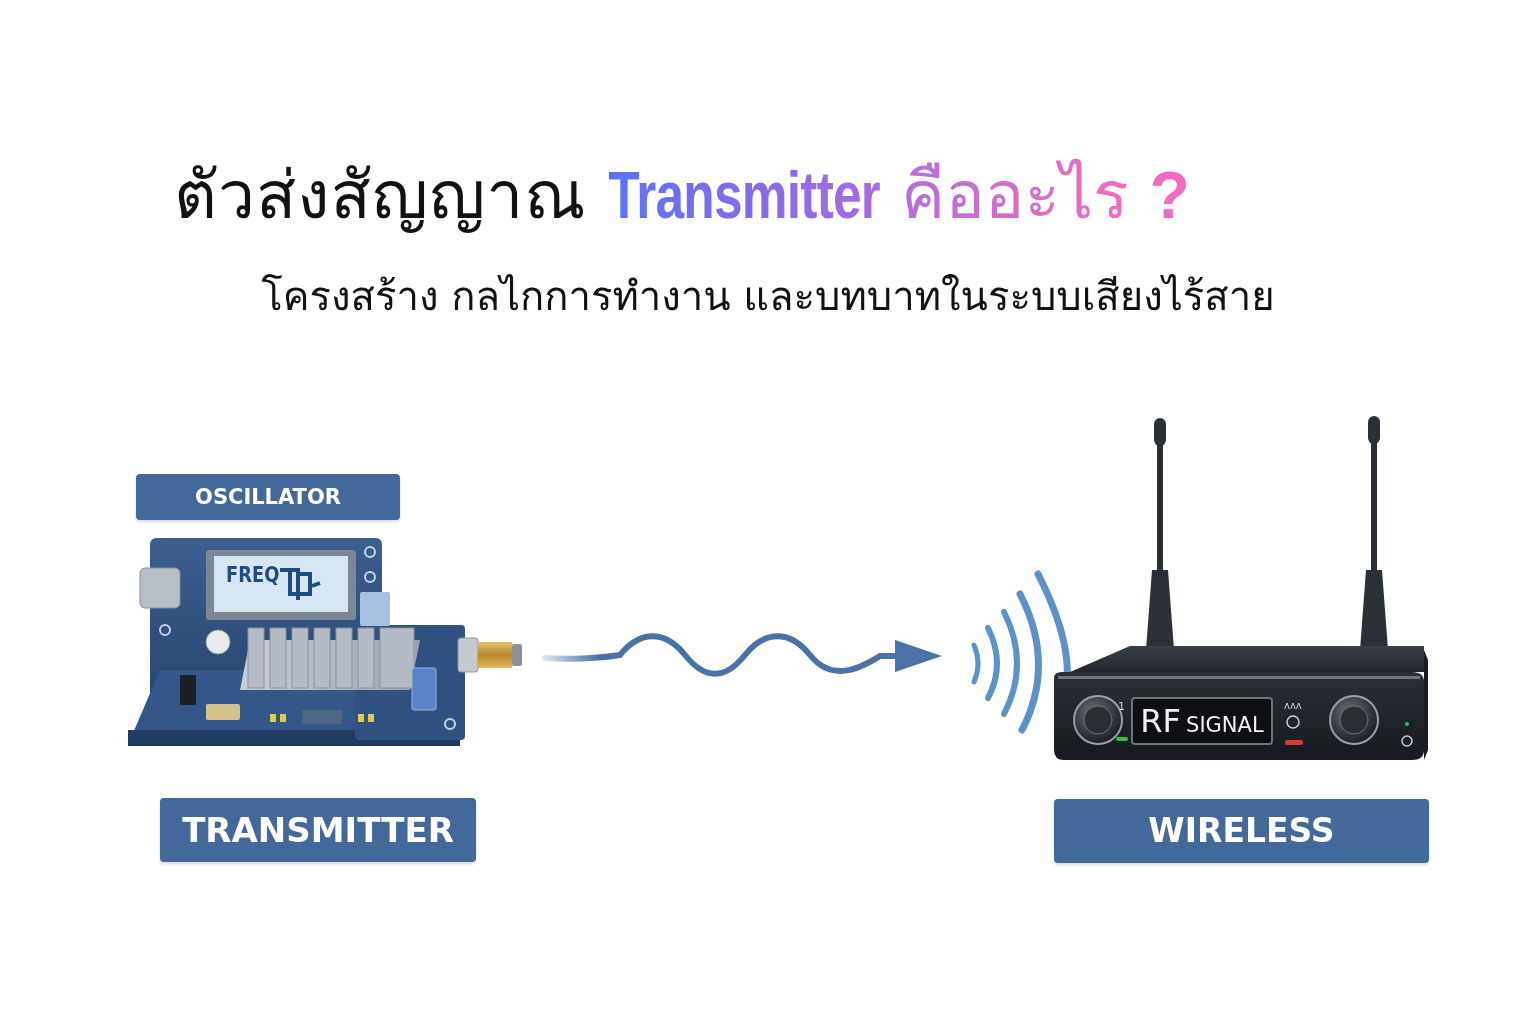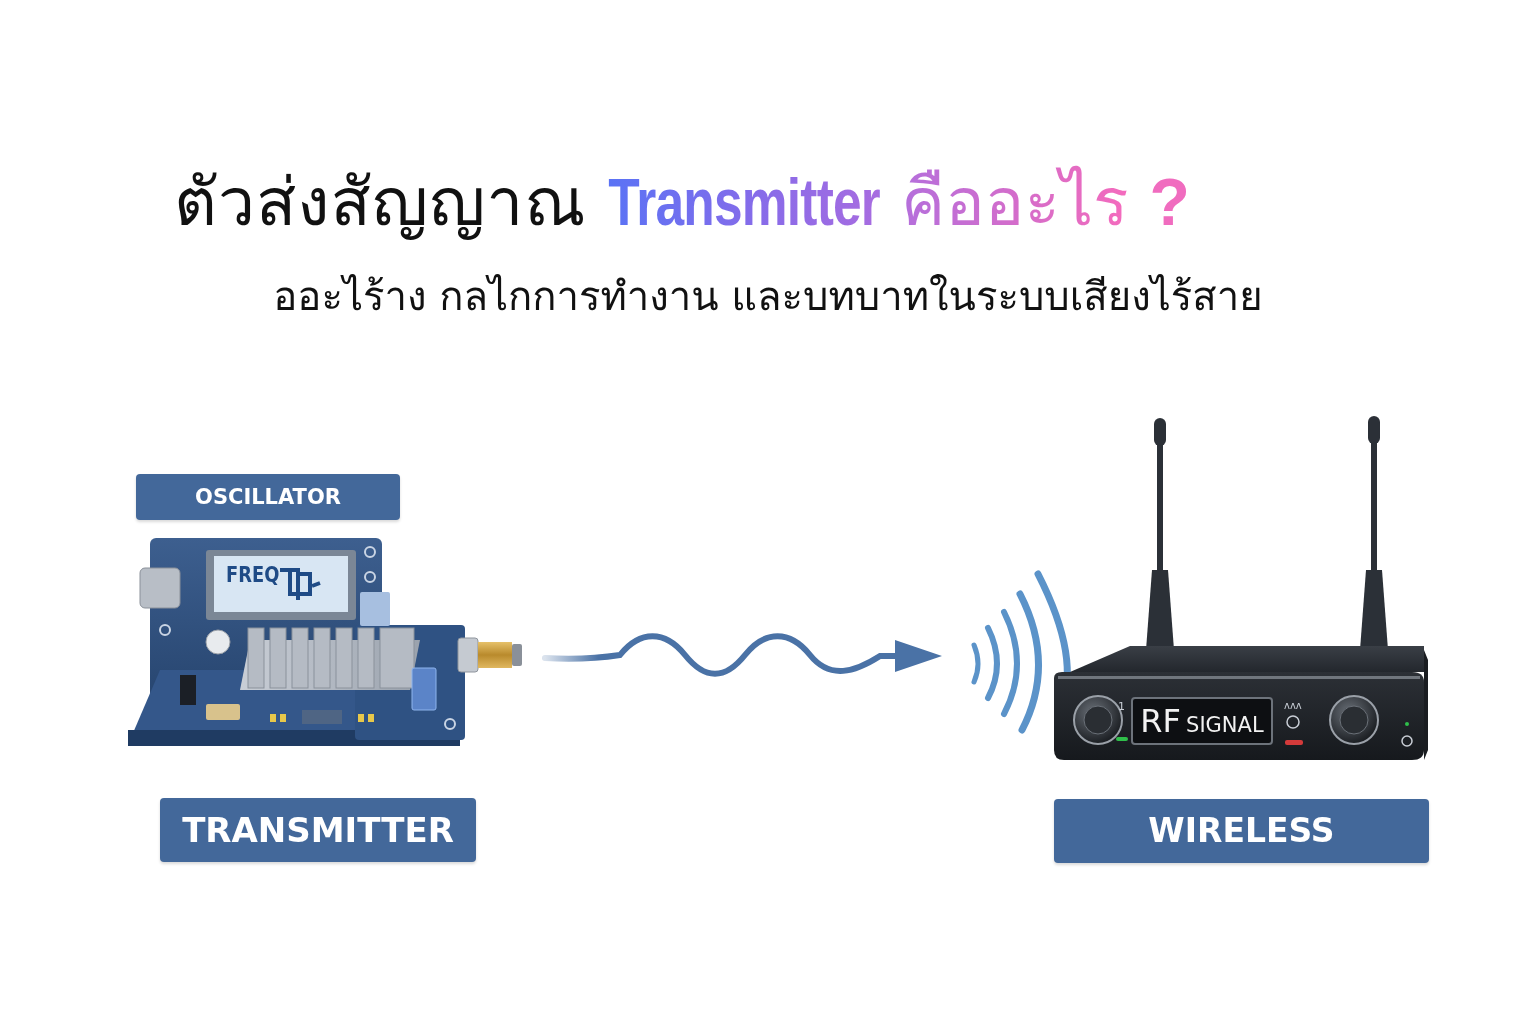--- a/index.html
+++ b/index.html
@@ -3,21 +3,21 @@
 <meta charset="utf-8">
 <style>
   html, body { margin: 0; padding: 0; }
   body {
     width: 1536px; height: 1024px; overflow: hidden; position: relative;
     background: #ffffff;
     font-family: "DejaVu Sans", sans-serif;
   }
   .title {
     position: absolute; left: 0; top: 160px; width: 1364px; text-align: center;
-    font-size: 66px; line-height: 85px; white-space: nowrap; color: #111;
+    font-size: 66px; line-height: 71px; white-space: nowrap; color: #111;
   }
   .title .thai-main { font-family: "DejaVu Sans", sans-serif; font-weight: normal; letter-spacing: 1px; }
   .title .accent {
     font-family: "Liberation Sans", sans-serif; font-weight: bold;
     font-stretch: condensed; letter-spacing: -1px;
     display: inline-block; transform: scaleX(0.78); transform-origin: center;
     margin: 0 -38px;
     background: linear-gradient(90deg, #5a73f5 0%, #8a6be8 60%, #a86ce0 100%);
     -webkit-background-clip: text; background-clip: text; color: transparent;
   }
@@ -61,21 +61,21 @@
 </head>
 <body>
 
 <div class="title">
   <span class="thai-main">ตัวส่งสัญญาณ</span>
   <span class="accent">Transmitter</span>
   <span class="tail">คืออะไร</span>
   <span class="qmark">?</span>
 </div>
 
-<div class="subtitle">ออะไร้าง กลไกการทำงาน และบทบาทในระบบเสียงไร้สาย</div>
+<div class="subtitle">โครงสร้าง กลไกการทำงาน และบทบาทในระบบเสียงไร้สาย</div>
 
 <div class="label-box label-osc">OSCILLATOR</div>
 
 <svg class="pcb" viewBox="0 0 430 240">
   <defs>
     <linearGradient id="pcbg" x1="0" y1="0" x2="0" y2="1">
       <stop offset="0" stop-color="#3d5f8f"></stop>
         <stop offset="1" stop-color="#26446e"></stop>
     </linearGradient>
     <linearGradient id="hs" x1="0" y1="0" x2="1" y2="0">

